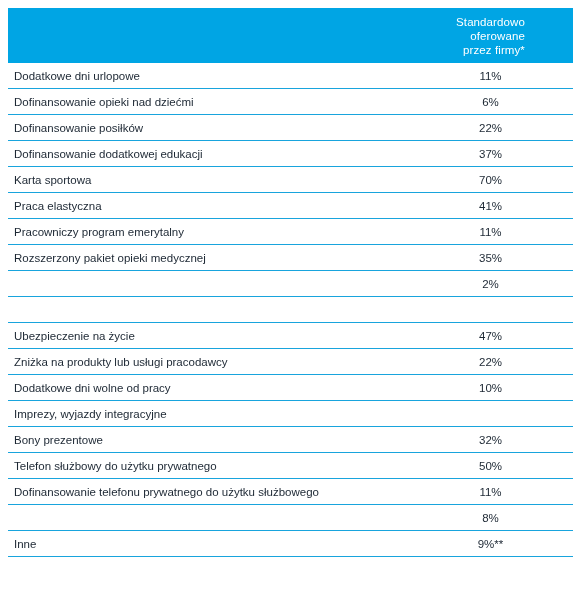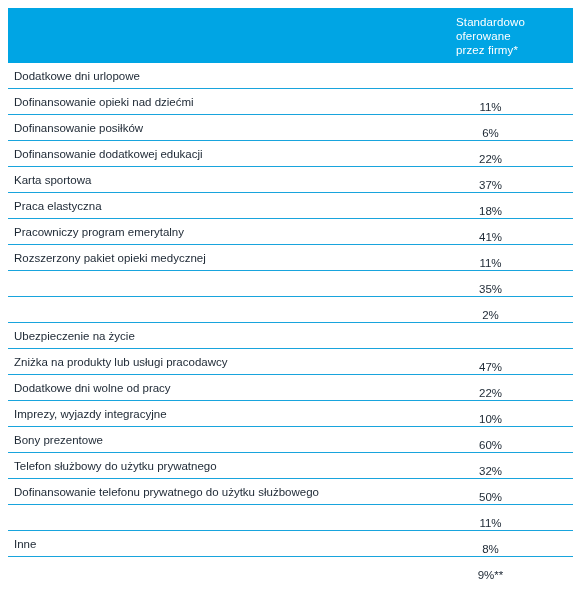--- a/index.html
+++ b/index.html
@@ -43,21 +43,21 @@
     width: 165px;
     height: 100%;
     display: flex;
     align-items: center;
     justify-content: center;
   }
   .header-value-text {
     color: #ffffff;
     font-size: 11.5px;
     line-height: 14px;
-    text-align: left;
+    text-align: right;
     letter-spacing: 0.1px;
     white-space: pre-line;
   }
 
   
   .table-body {
     width: 565px;
   }
   .table-row {
     position: relative;
@@ -82,21 +82,20 @@
     position: absolute;
     left: 400px;
     top: 0;
     width: 165px;
     height: 26px;
     line-height: 26px;
     text-align: center;
     color: #1c2733;
     font-size: 11.5px;
     white-space: nowrap;
-    margin-top: 31px;
   }
 </style>
 </head>
 <body>
 
 <div id="benefits-table">
 
   <div class="table-header">
     <div class="header-left-cell"></div>
     <div class="header-value-cell">
@@ -118,21 +117,21 @@
       <div class="table-row">
         <div class="row-label">Dofinansowanie posiłków</div>
         <div class="row-value">22%</div>
       </div>
       <div class="table-row">
         <div class="row-label">Dofinansowanie dodatkowej edukacji</div>
         <div class="row-value">37%</div>
       </div>
       <div class="table-row">
         <div class="row-label">Karta sportowa</div>
-        <div class="row-value">18%</div>
+        <div class="row-value">70%</div>
       </div>
       <div class="table-row">
         <div class="row-label">Praca elastyczna</div>
         <div class="row-value">41%</div>
       </div>
       <div class="table-row">
         <div class="row-label">Pracowniczy program emerytalny</div>
         <div class="row-value">11%</div>
       </div>
       <div class="table-row">
@@ -151,21 +150,20 @@
       <div class="table-row">
         <div class="row-label">Zniżka na produkty lub usługi pracodawcy</div>
         <div class="row-value">22%</div>
       </div>
       <div class="table-row">
         <div class="row-label">Dodatkowe dni wolne od pracy</div>
         <div class="row-value">10%</div>
       </div>
       <div class="table-row">
         <div class="row-label">Imprezy, wyjazdy integracyjne</div>
-        <div class="row-value">60%</div>
       </div>
       <div class="table-row">
         <div class="row-label">Bony prezentowe</div>
         <div class="row-value">32%</div>
       </div>
       <div class="table-row">
         <div class="row-label">Telefon służbowy do użytku prywatnego</div>
         <div class="row-value">50%</div>
       </div>
       <div class="table-row">

